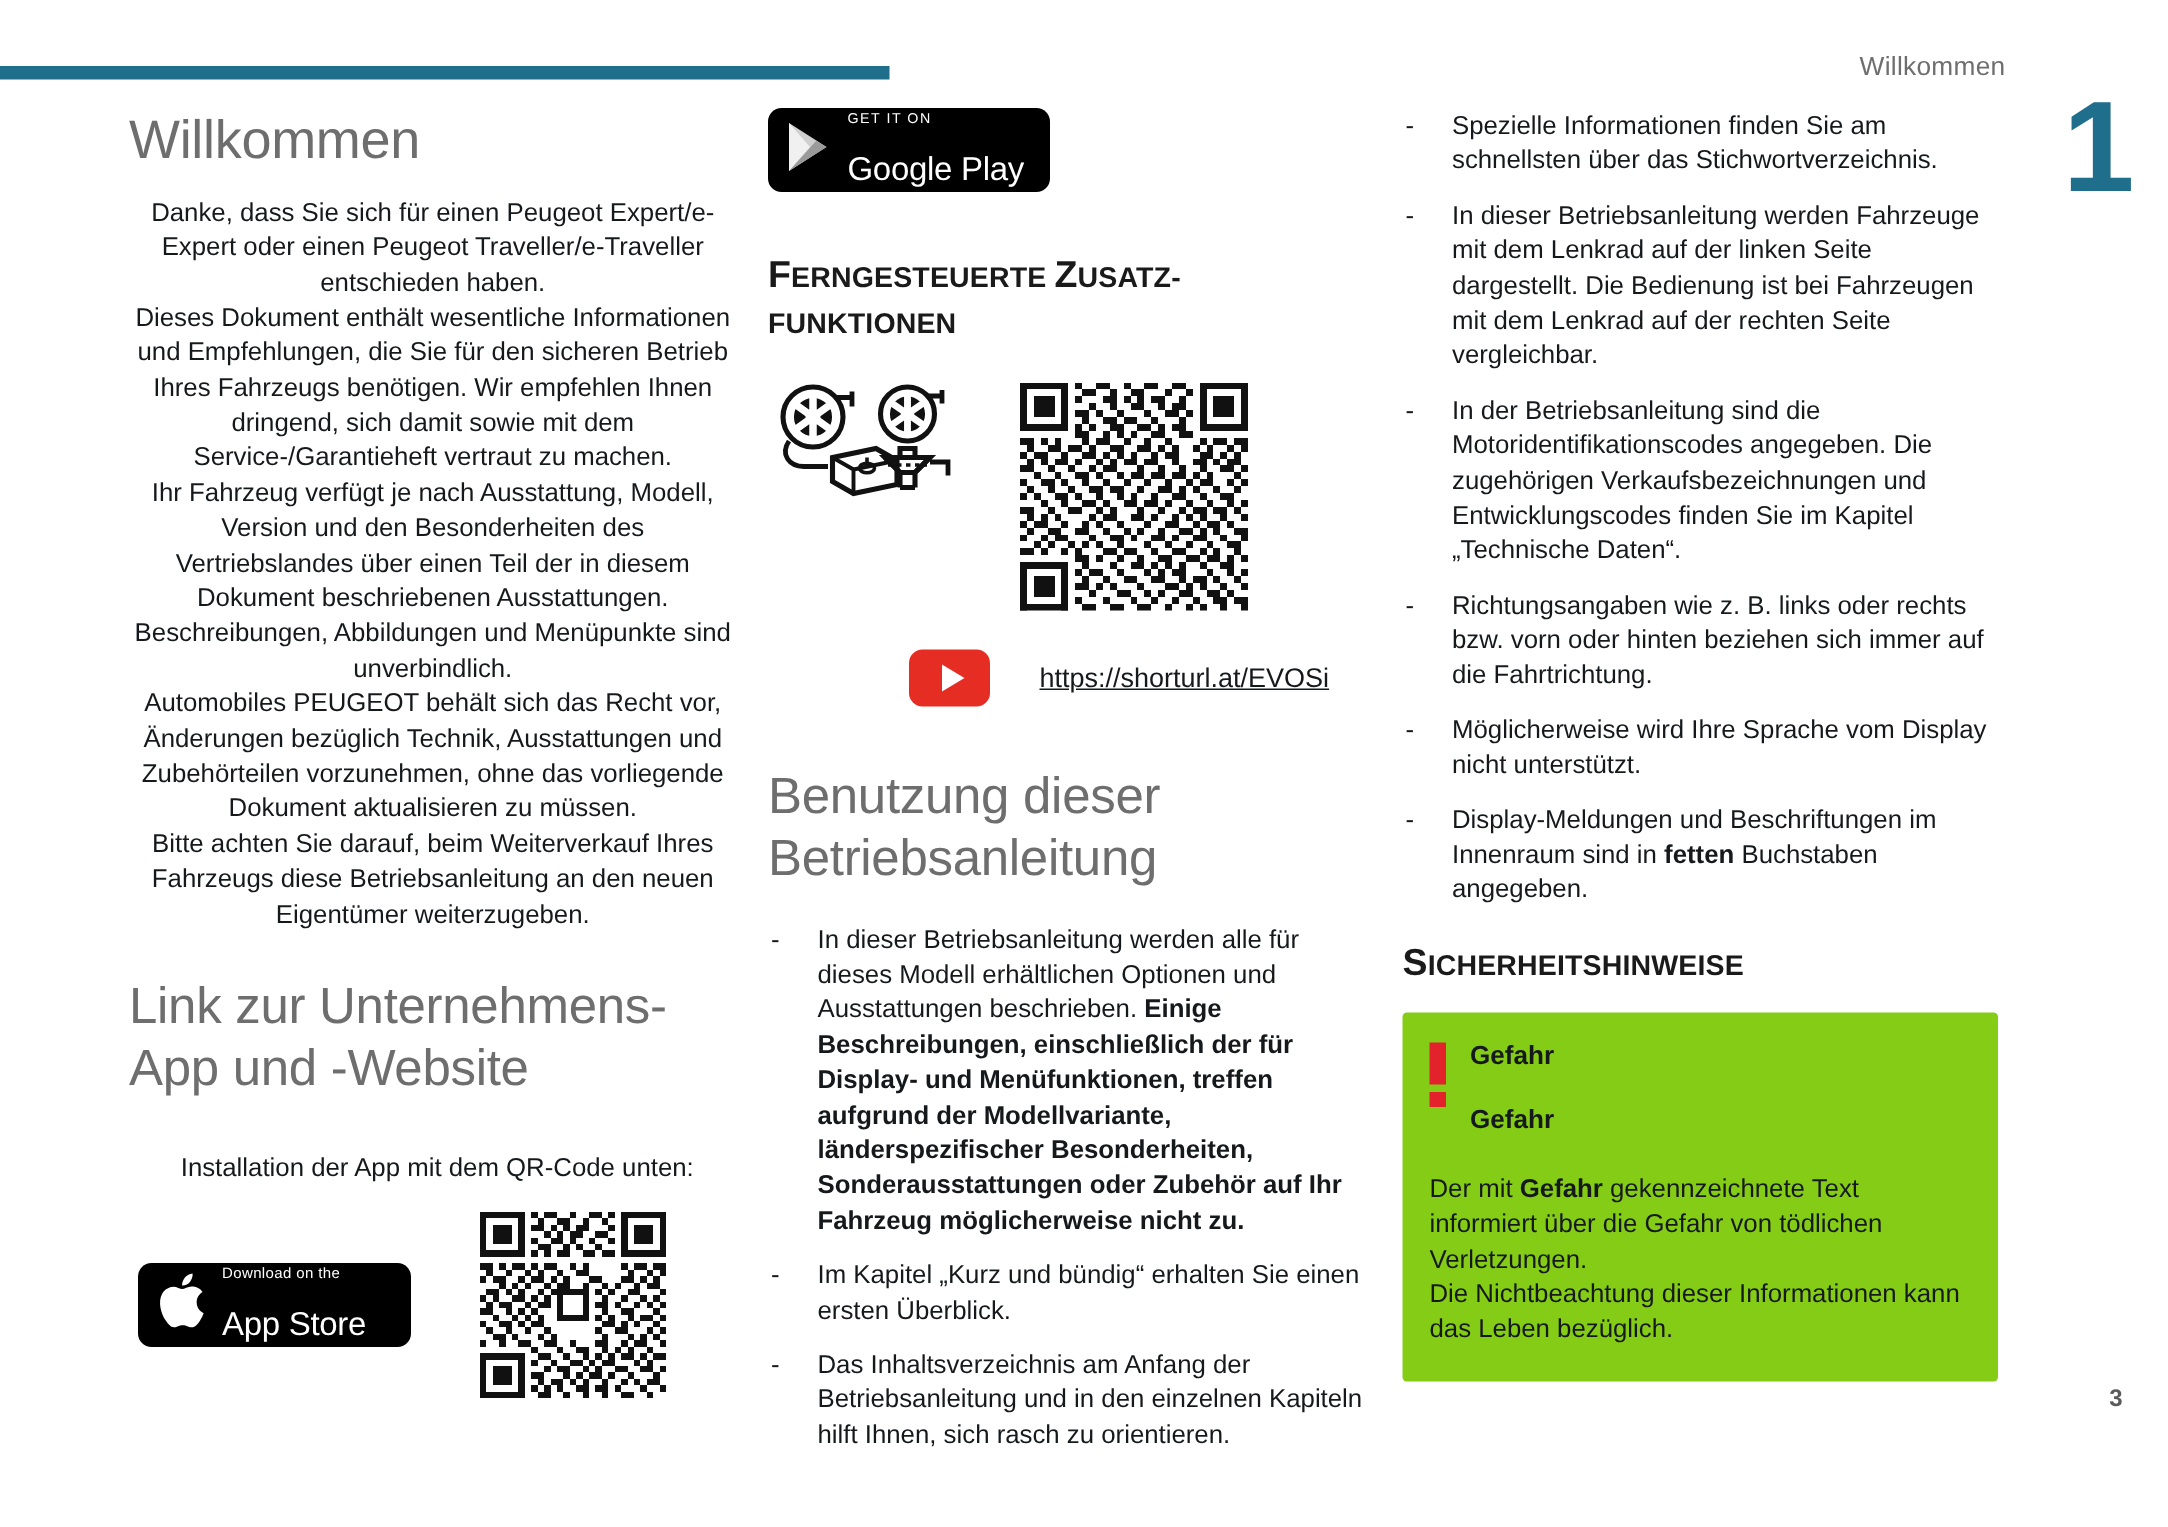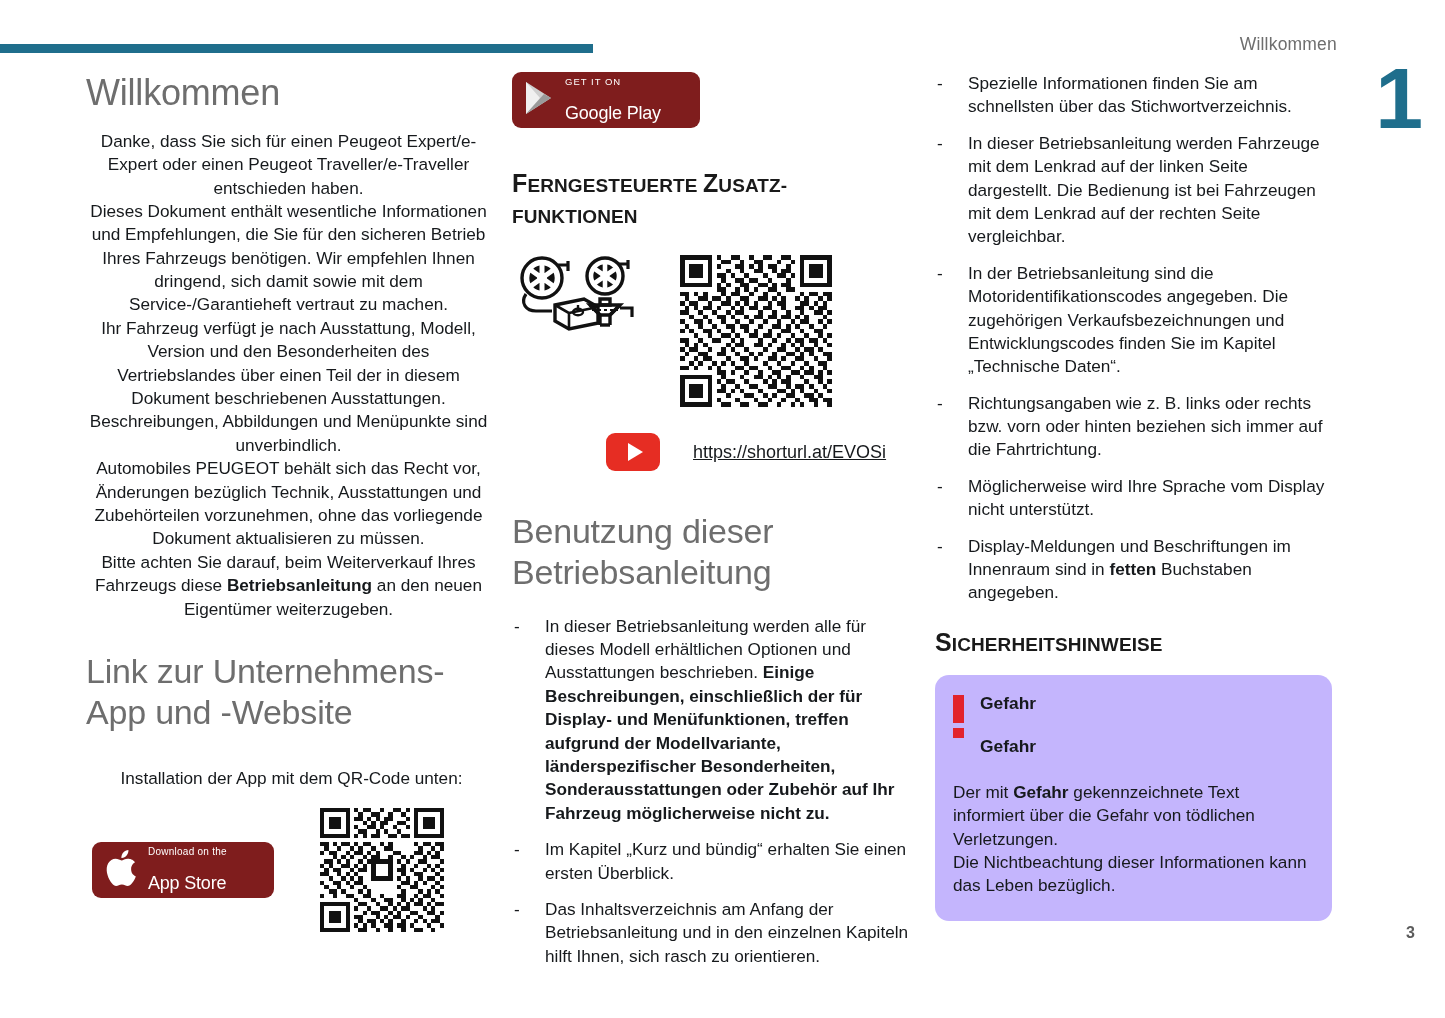--- a/index.html
+++ b/index.html
@@ -79,21 +79,21 @@
   }
   h3.smallcaps .cap { font-size: 25px; }
   h3.smallcaps .sc   { font-size: 19px; }
 
   p.body {
     font-size: 17.2px;
     line-height: 1.36;
     color: #16191c;
     text-align: center;
   }
-  p.body b, .bold { font-weight: bold; }
+  p.body b, .bold { font-weight: normal; }
 
   
   ul.dashlist { list-style: none; }
   ul.dashlist li {
     position: relative;
     padding-left: 33px;
     font-size: 17.2px;
     line-height: 1.36;
     color: #16191c;
     margin-bottom: 13px;
@@ -102,21 +102,21 @@
     position: absolute;
     left: 2px;
     top: 0;
     font-size: 17.2px;
     color: #16191c;
   }
 
   
   .badge {
     display: inline-block;
-    background: #7f1d1d;
+    background: #000000;
     border-radius: 9px;
     color: #ffffff;
     position: relative;
   }
   .badge-apple {
     width: 182px;
     height: 56px;
     padding: 6px 10px 6px 12px;
     display: flex;
     align-items: center;
@@ -135,21 +135,21 @@
     display: block;
     font-size: 10px;
     letter-spacing: 0.25px;
   }
   .badge-text .small.caps {
     font-size: 9.5px;
     letter-spacing: 1.0px;
   }
   .badge-text .big {
     display: block;
-    font-size: 18px;
+    font-size: 22px;
     letter-spacing: -0.2px;
     margin-top: 17px;
   }
 
   
   .qr { display: block; }
 
   
   .yt-row {
     display: flex;
@@ -173,22 +173,22 @@
     margin-left: 4px;
   }
   .yt-url {
     font-size: 18px;
     color: #16191c;
     text-decoration: underline;
   }
 
   
   .danger-box {
-    background: #c4b5fd;
-    border-radius: 14px;
+    background: #84cc16;
+    border-radius: 3px;
     padding: 18px 20px 24px 18px;
     width: 397px;
   }
   .danger-head {
     display: flex;
     align-items: flex-start;
     gap: 16px;
   }
   .bang {
     width: 11px;

